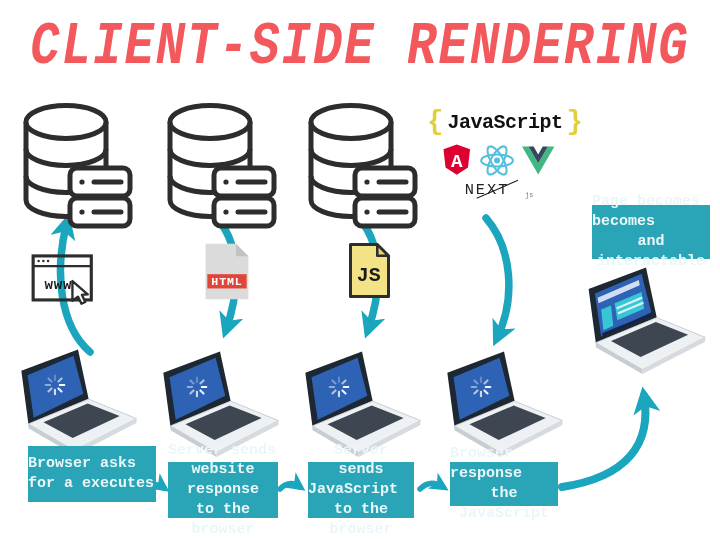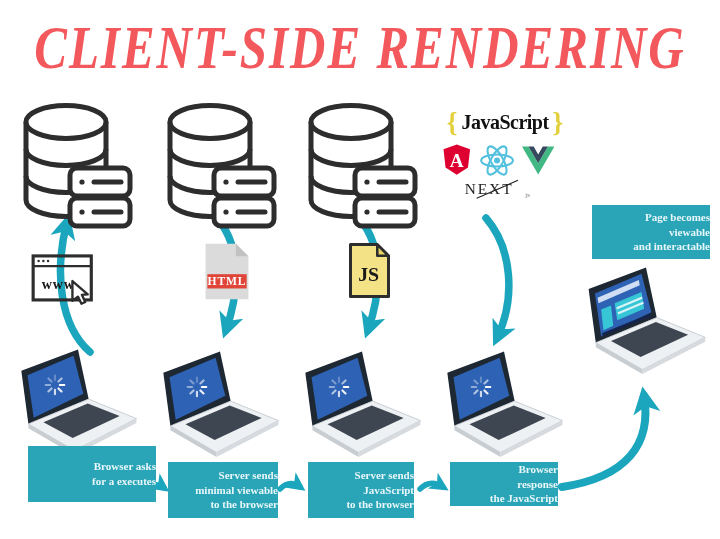--- a/index.html
+++ b/index.html
@@ -1,28 +1,28 @@
 <!DOCTYPE html>
 <html style="--title-red: #f2585c; --teal-arrow: #1ba6be; --teal-box: #2aa5b8; --box-text: #e9f7f9; --screen-blue: #2e62b4; --screen-cyan: #36c6d6; --ink: #2d2d2d; --angular-red: #dd0031; --react-blue: #53c1de; --vue-green: #41b883; --vue-dark: #34495e; --js-file-yellow: #f4e287; --html-band-red: #e0453a; --brace-yellow: #e3cf3b;"><head>
 <meta charset="utf-8">
 <style>
   html,body{margin:0;padding:0;background:#fff;}
   .stage{position:relative;width:720px;height:539px;background:#ffffff;overflow:hidden;
-         font-family:Liberation Serif, serif;}
+         font-family:Liberation Mono, monospace;}
   .abs{position:absolute;}
 
   .title{left:0;top:12px;width:720px;text-align:center;white-space:nowrap;
          font-size:49px;font-weight:bold;font-style:italic;letter-spacing:2px;
          color:var(--title-red);transform:scaleY(1.24);transform-origin:top center;z-index:2;}
 
   .arrows{left:0;top:0;z-index:1;}
   .icon{z-index:2;}
   .box{z-index:3;background:var(--teal-box);color:var(--box-text);
-       display:flex;flex-direction:column;justify-content:center;align-items:flex-end;
-       text-align:center;font-size:11px;line-height:1.32;font-weight:bold;}
+       display:flex;flex-direction:column;justify-content:center;align-items:flex-start;
+       text-align:center;font-size:15px;line-height:1.32;font-weight:bold;}
 
   .jsword{z-index:2;display:flex;align-items:center;justify-content:center;gap:4px;}
   .jsword .brace{color:var(--brace-yellow);font-size:27px;font-weight:bold;line-height:1;}
   .jsword .word{color:#111;font-size:20px;font-weight:bold;letter-spacing:-0.5px;}
   .logorow{z-index:2;display:flex;align-items:center;justify-content:center;gap:6px;}
 
   
   .ink-s{stroke:var(--ink);}
   .ink-f{fill:var(--ink);}
   .ink-t{fill:#1a1a1a;}
@@ -213,33 +213,33 @@
   <svg class="abs icon" style="left:583px;top:262px" width="126" height="113" viewBox="0 0 140 126">
       <use href="#laptop-done"></use>
     </svg>
 
   <div class="abs box" style="left:28px;top:446px;width:128px;height:56px">
     <div>Browser asks</div>
     <div>for a executes</div>
   </div>
   <div class="abs box" style="left:168px;top:462px;width:110px;height:56px">
     <div>Server sends</div>
-    <div>minimal viewable</div>
+    <div>website response</div>
     <div>to the browser</div>
   </div>
   <div class="abs box" style="left:308px;top:462px;width:106px;height:56px">
     <div>Server sends</div>
     <div>JavaScript</div>
     <div>to the browser</div>
   </div>
   <div class="abs box" style="left:450px;top:462px;width:108px;height:44px">
     <div>Browser</div>
     <div>response</div>
     <div>the JavaScript</div>
   </div>
 
   <div class="abs box" style="left:592px;top:205px;width:118px;height:54px">
     <div>Page becomes</div>
-    <div>viewable</div>
+    <div>becomes</div>
     <div>and interactable</div>
   </div>
 
 </div>
 
 </body></html>

